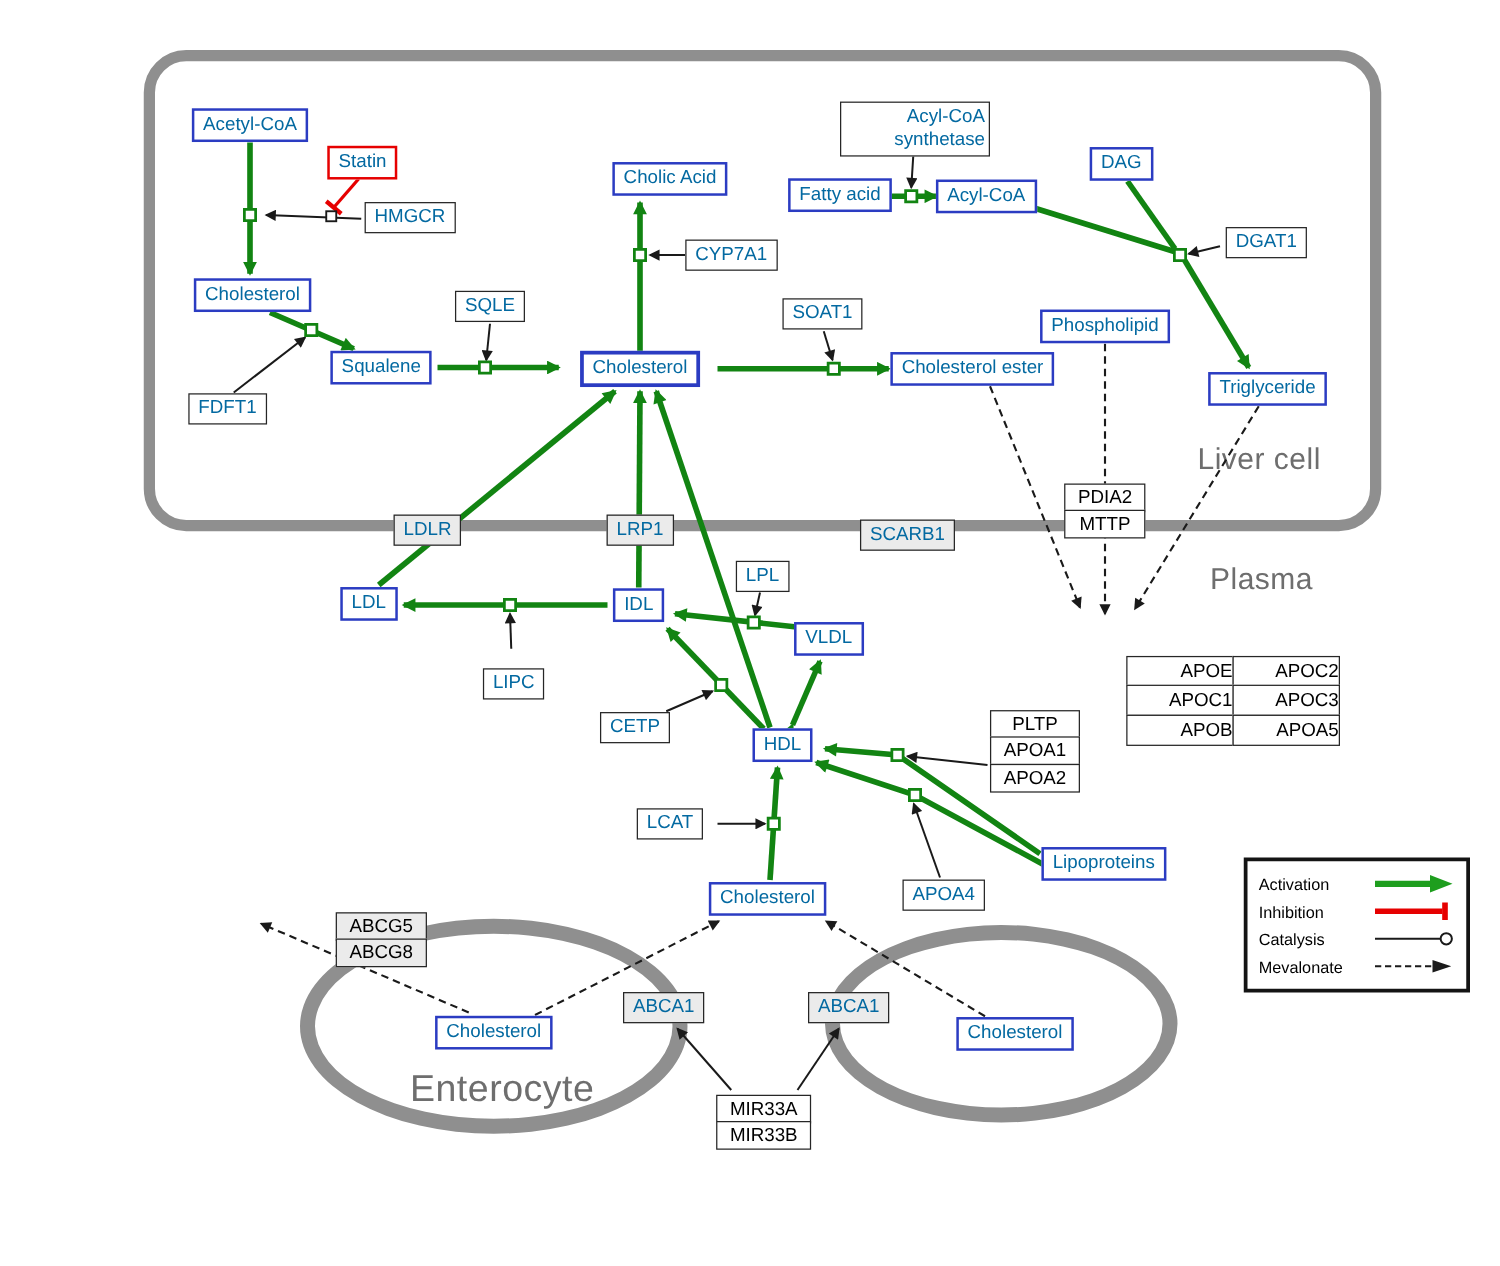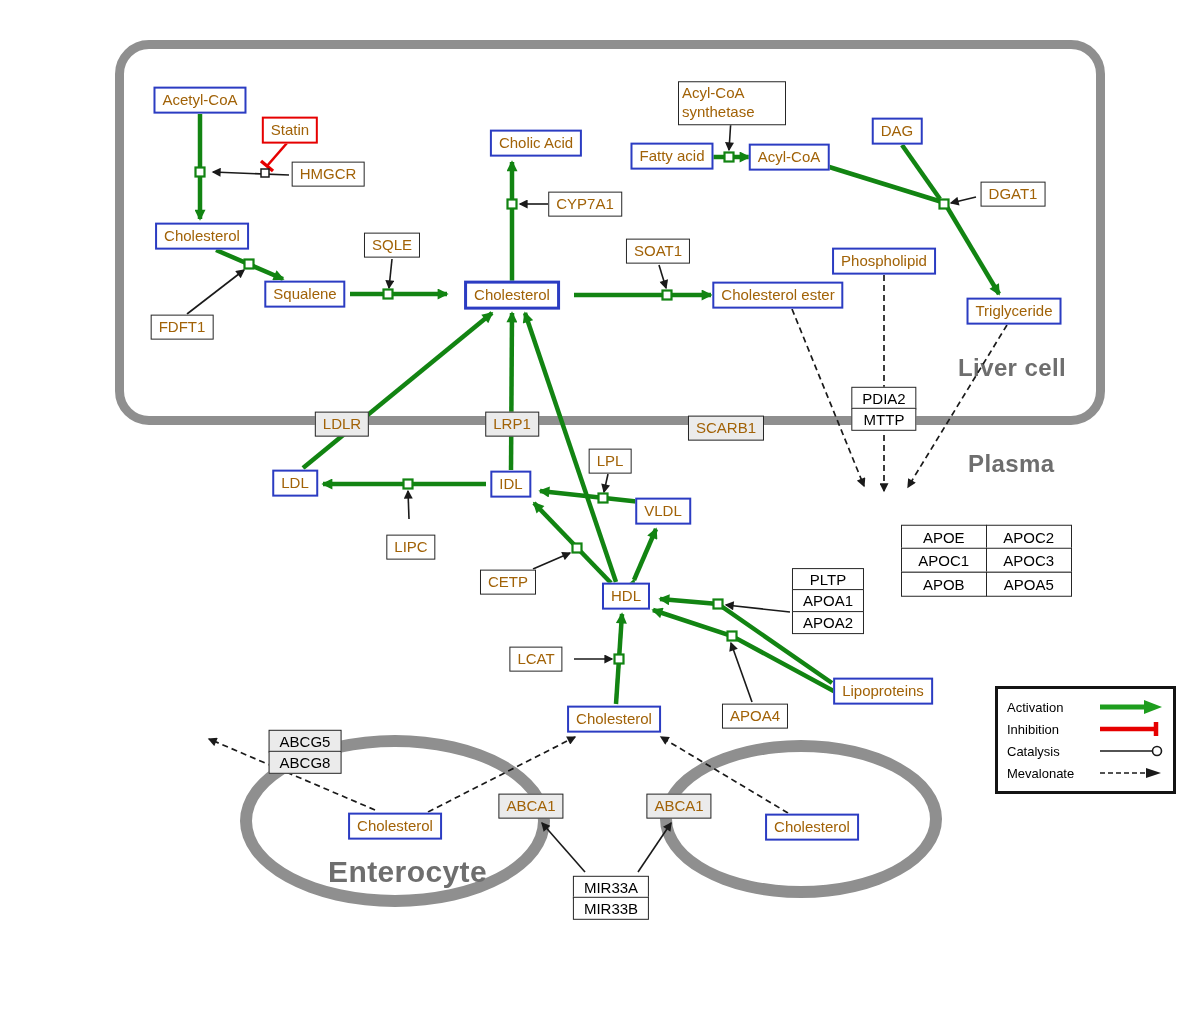--- a/index.html
+++ b/index.html
@@ -2,41 +2,41 @@
 <html><head>
 <meta charset="utf-8">
 <style>
   *{box-sizing:border-box;margin:0;padding:0}
   body{font-family:"Liberation Sans",sans-serif;background:#fff}
   #canvas{position:relative;width:1200px;height:1013px;background:#fff;overflow:hidden}
   .compartment{position:absolute;background:transparent}
   .liver{left:115px;top:40px;width:990px;height:385px;border:9px solid #8f8f8f;border-radius:34px}
   .enterocyte{left:240px;top:735px;width:310px;height:172px;border:12px solid #8f8f8f;border-radius:50%}
   .peripheral{left:660px;top:740px;width:282px;height:158px;border:12px solid #8f8f8f;border-radius:50%}
-  .comp-label{position:absolute;font-weight:bold;color:#6e6e6e;font-size:24px;letter-spacing:.4px;white-space:nowrap}
+  .comp-label{position:absolute;font-weight:normal;color:#6e6e6e;font-size:24px;letter-spacing:.4px;white-space:nowrap}
   #edges{position:absolute;left:0;top:0}
   .gE{stroke:#128412;stroke-width:4.5;fill:none}
   .cE{stroke:#1a1a1a;stroke-width:1.6;fill:none}
   .tE{stroke:#1a1a1a;stroke-width:1.7;fill:none;stroke-dasharray:6 4}
   .rE{stroke:#e60000;fill:none}
   .sq{fill:#fff;stroke:#128412;stroke-width:2.2}
   .sqB{fill:#fff;stroke:#1a1a1a;stroke-width:1.5}
-  .node{position:absolute;transform:translate(-50%,-50%);background:#fff;padding:2px 7px;font-size:15px;white-space:nowrap;line-height:1.25;color:#a16207;text-align:left}
+  .node{position:absolute;transform:translate(-50%,-50%);background:#fff;padding:2px 7px;font-size:15px;white-space:nowrap;line-height:1.25;color:#0369a1;text-align:right}
   .met{border:2px solid #2b3cc2}
   .bold{border-width:3px}
   .enz{border:1.6px solid #262626}
   .mem{background:#ebebeb}
   .inhib{border:2.4px solid #e60000}
-  .wrap{white-space:normal;width:108px;padding:2px 3px}
+  .wrap{white-space:normal;width:120px;padding:2px 3px}
   .stack{position:absolute;transform:translate(-50%,-50%);display:flex;flex-direction:column}
   .stack .cell{border:1.6px solid #262626;background:#fff;padding:2px 10px;font-size:15px;text-align:center;margin-top:-1.6px;white-space:nowrap}
   .stack .cell:first-child{margin-top:0}
   .stack.mem-cells .cell{background:#ebebeb}
   .apo{position:absolute;transform:translate(-50%,-50%);display:grid;grid-template-columns:repeat(2,85px)}
-  .apo .cell{border:1.5px solid #262626;background:#fff;font-size:15px;text-align:center;padding:3px 0;margin-left:-1.5px;margin-top:-1.5px}
+  .apo .cell{border:1.5px solid #262626;background:#fff;font-size:15px;text-align:right;padding:3px 0;margin-left:-1.5px;margin-top:-1.5px}
   .legend{position:absolute;left:995px;top:686px;width:181px;border:3px solid #141414;background:#fff;padding:7px 9px}
   .legend-row{display:flex;align-items:center;justify-content:space-between;height:22px}
   .legend-label{font-size:13px;color:#000}
 </style>
 </head>
 <body>
 
 <div id="canvas">
 
   <div class="compartment liver"></div>

